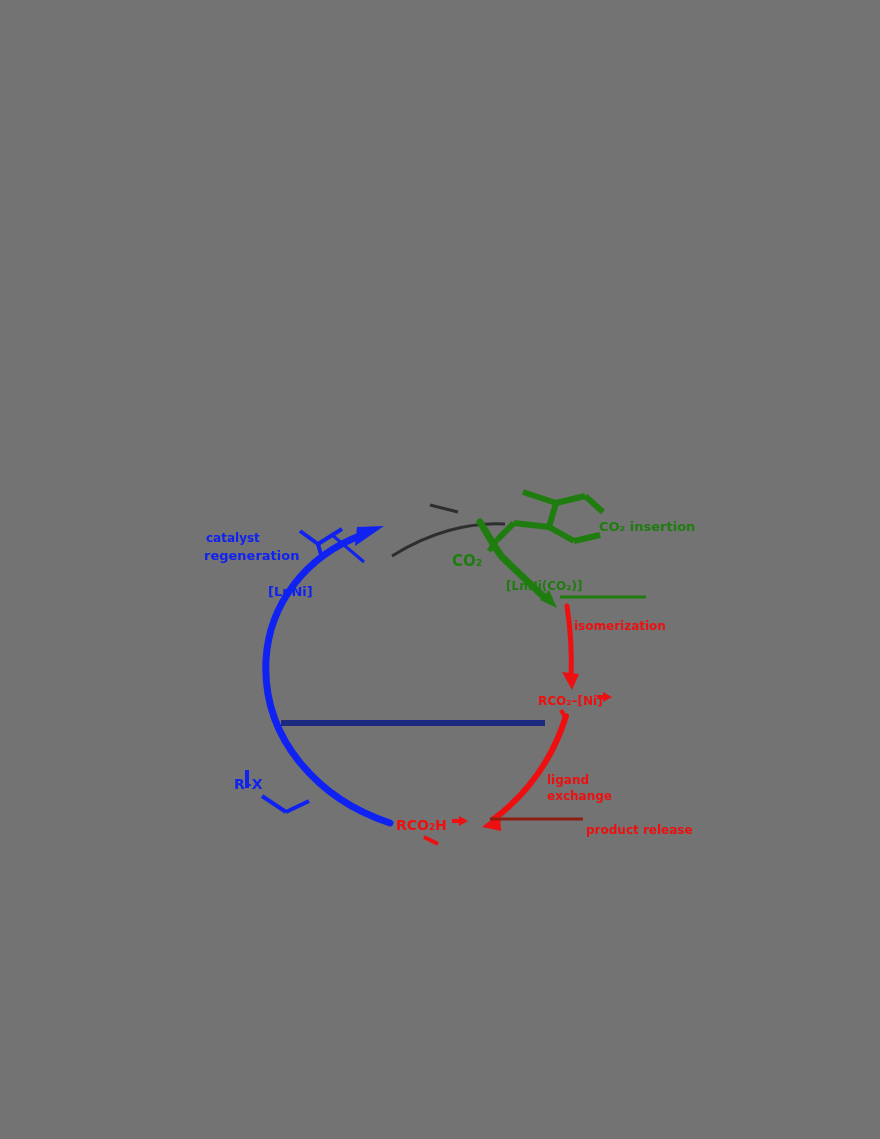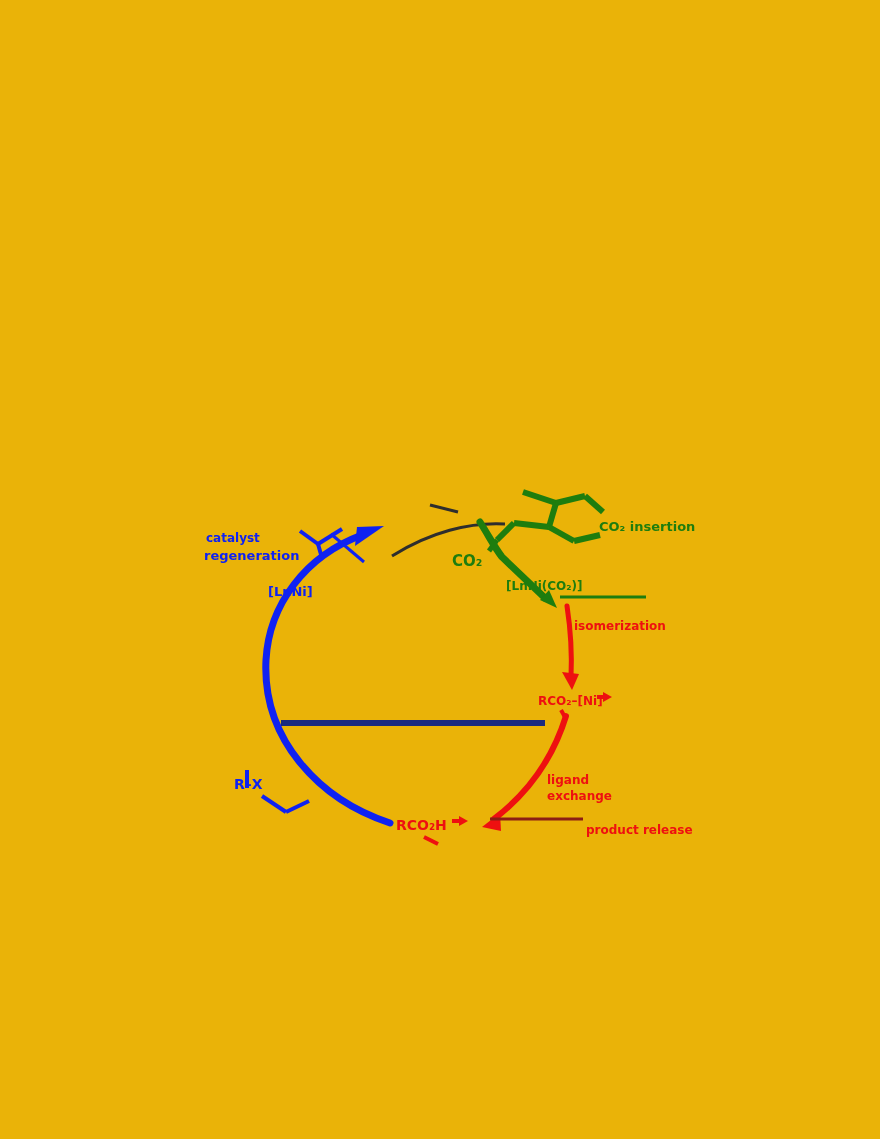--- a/index.html
+++ b/index.html
@@ -1,20 +1,20 @@
 <!DOCTYPE html>
 <html><head>
 <meta charset="utf-8">
 <style>
   html, body { margin: 0; padding: 0; background: #000; }
   .stage {
     position: relative;
     width: 880px;
     height: 1139px;
-    background: #eab308;
+    background: #737373;
     overflow: hidden;
     font-family: "DejaVu Sans", sans-serif;
   }
   svg text {
     font-family: "DejaVu Sans", "Liberation Sans", sans-serif;
   }
   .lbl  { font-size: 12px; font-weight: bold; }
   .lbl13{ font-size: 13px; font-weight: bold; }
   .lbl14{ font-size: 14px; font-weight: bold; }
   .lbl15{ font-size: 15px; font-weight: bold; }

